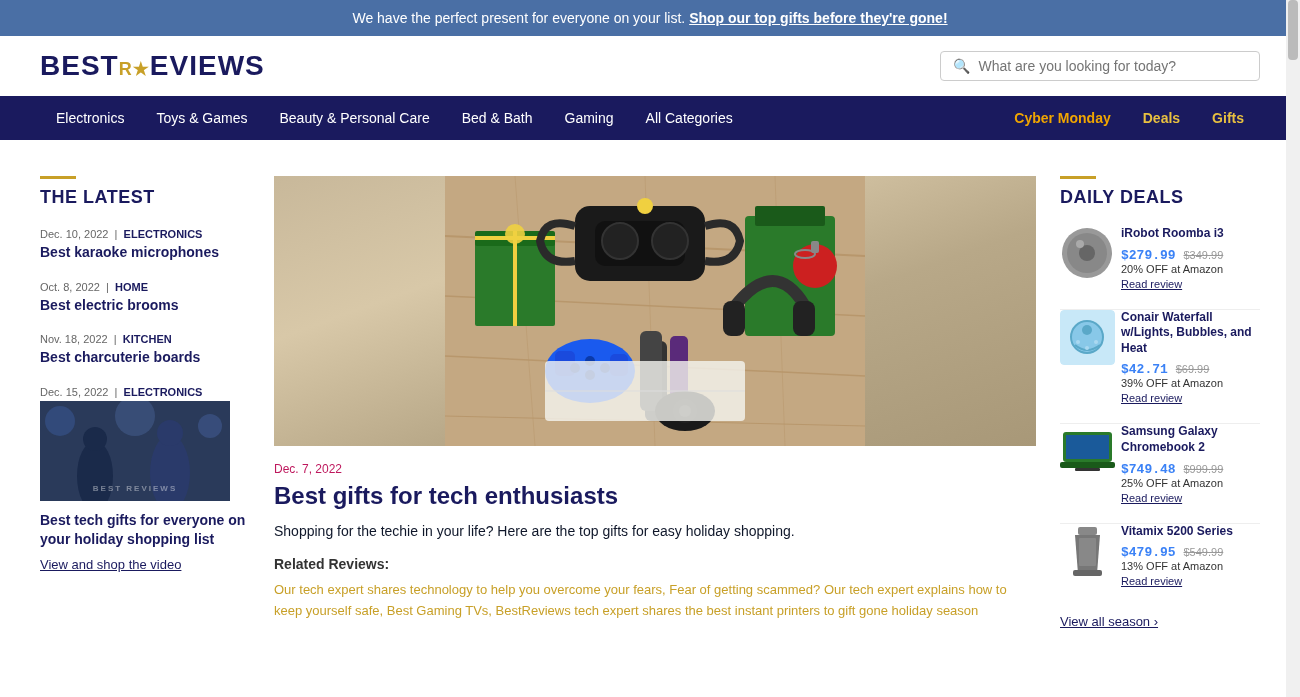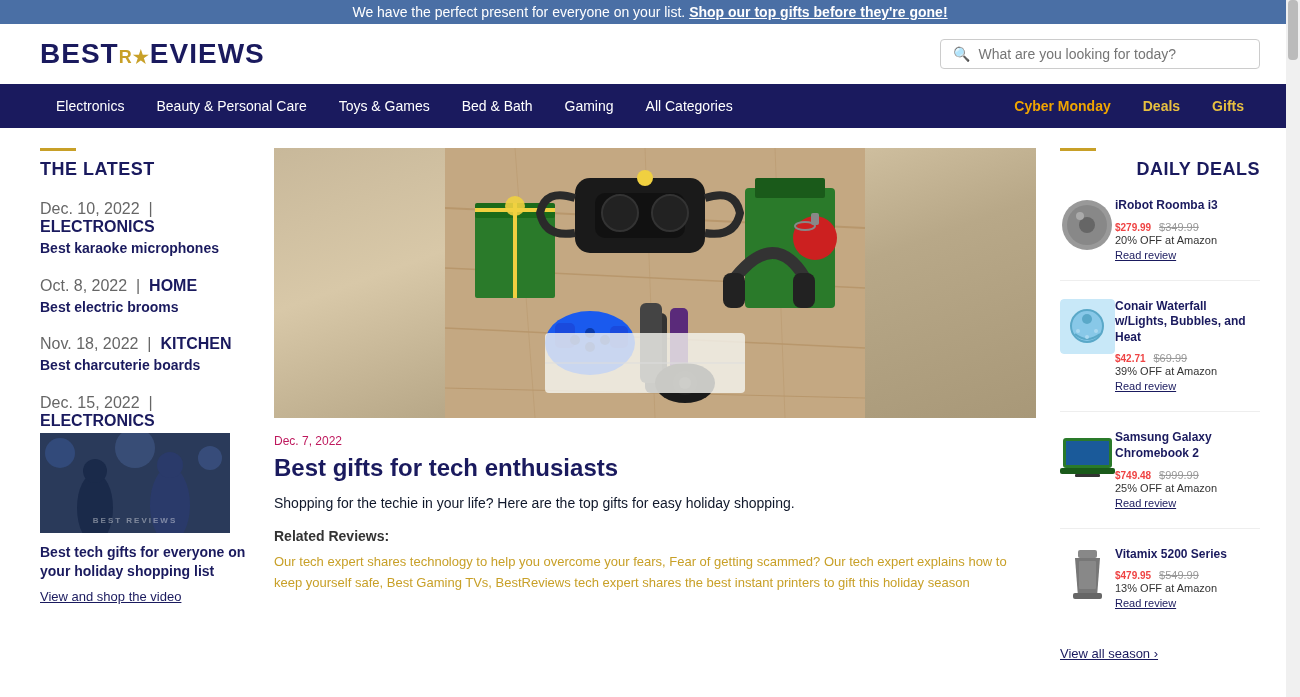--- a/index.html
+++ b/index.html
@@ -3,21 +3,21 @@
   <meta charset="utf-8">
   <style>
     * { margin: 0; padding: 0; box-sizing: border-box; }
     body { font-family: Arial, sans-serif; font-size: 14px; color: #333; background: #fff; width: 1300px; }
 
     
     .top-banner {
       background: #4a6fa5;
       color: #fff;
       text-align: center;
-      padding: 4px;
+      padding: 10px;
       font-size: 14px;
     }
     .top-banner a { color: #fff; font-weight: bold; text-decoration: underline; }
 
     
     .header {
       display: flex;
       align-items: center;
       justify-content: space-between;
       padding: 14px 40px;
@@ -68,21 +68,21 @@
       white-space: nowrap;
     }
     .nav-spacer { flex: 1; }
     .nav-item.cyber { color: #f0a500; font-weight: bold; }
     .nav-item.deals { color: #e8c040; font-weight: bold; }
     .nav-item.gifts { color: #e8c040; font-weight: bold; }
 
     
     .main-content {
       display: flex;
-      padding: 20px 40px;
+      padding: 36px 40px;
       gap: 24px;
     }
 
     
     .left-col {
       width: 210px;
       flex-shrink: 0;
     }
     .section-title-bar {
       width: 36px;
@@ -93,21 +93,21 @@
     .section-title {
       font-size: 18px;
       font-weight: 900;
       color: #1a1a5e;
       text-transform: uppercase;
       margin-bottom: 20px;
       letter-spacing: 0.5px;
     }
     .article-item { margin-bottom: 18px; }
     .article-meta {
-      font-size: 16px;
+      font-size: 11px;
       color: #666;
       margin-bottom: 3px;
     }
     .article-meta span.category {
       color: #1a1a5e;
       font-weight: bold;
       text-transform: uppercase;
     }
     .article-title {
       font-size: 14px;
@@ -212,26 +212,24 @@
       width: 200px;
       flex-shrink: 0;
     }
     .deals-title {
       font-size: 18px;
       font-weight: 900;
       color: #1a1a5e;
       text-transform: uppercase;
       margin-bottom: 18px;
       letter-spacing: 0.5px;
-      text-align: right;
     }
     .deal-item {
       display: flex;
-      gap: 0;
-      margin-bottom: 18px;
+      gap: 6px;
       padding-bottom: 18px;
       border-bottom: 1px solid #eee;
     }
     .deal-item:last-of-type { border-bottom: none; }
     .deal-img {
       width: 55px;
       height: 55px;
       flex-shrink: 0;
       border-radius: 4px;
       display: flex;
@@ -241,23 +239,24 @@
     }
     .deal-info { flex: 1; }
     .deal-name {
       font-size: 12px;
       font-weight: bold;
       color: #1a1a5e;
       line-height: 1.3;
       margin-bottom: 4px;
     }
     .deal-price {
-      color: #ef4444;
-      font-weight: bold;
-      font-size: 10px;
+      color: #3b82f6;
+      font-weight: bold;
+      font-size: 13px;
+      font-family: Liberation Mono, monospace;
     }
     .deal-original {
       color: #999;
       font-size: 11px;
       text-decoration: line-through;
       margin-left: 4px;
     }
     .deal-discount {
       font-size: 11px;
       color: #333;
@@ -305,22 +304,22 @@
     BEST<span class="crown">R★</span>EVIEWS
   </div>
   <div class="search-bar">
     <span class="search-icon-wrap">🔍</span>
     <input type="text" placeholder="What are you looking for today?" style="">
   </div>
 </div>
 
 <nav class="nav">
   <a class="nav-item">Electronics</a>
+  <a class="nav-item">Toys &amp; Games</a>
   <a class="nav-item">Beauty &amp; Personal Care</a>
-  <a class="nav-item">Toys &amp; Games</a>
   <a class="nav-item">Bed &amp; Bath</a>
   <a class="nav-item">Gaming</a>
   <a class="nav-item">All Categories</a>
   <div class="nav-spacer"></div>
   <a class="nav-item cyber">Cyber Monday</a>
   <a class="nav-item deals">Deals</a>
   <a class="nav-item gifts">Gifts</a>
 </nav>
 
 <div class="main-content">
@@ -448,21 +447,21 @@
           <line x1="100" y1="215" x2="300" y2="215" stroke="#ddd" stroke-width="1"></line>
         </svg>
       </div>
     </div>
 
     <div class="article-date">Dec. 7, 2022</div>
     <div class="article-headline">Best gifts for tech enthusiasts</div>
     <div class="article-excerpt">Shopping for the techie in your life? Here are the top gifts for easy holiday shopping.</div>
     <div class="related-reviews-title">Related Reviews:</div>
     <div class="related-links">
-      <span>Our tech expert shares technology to help you overcome your fears, Fear of getting scammed? Our tech expert explains how to keep yourself safe, Best Gaming TVs, BestReviews tech expert shares the best instant printers to gift this holiday season</span>
+      <span>Our tech expert shares technology to help you overcome your fears, Fear of getting scammed? Our tech expert explains how to keep yourself safe, Best Gaming TVs, BestReviews tech expert shares the best instant printers to gift gone holiday season</span>
     </div>
   </div>
 
   <div class="right-col">
     <div class="section-title-bar"></div>
     <div class="deals-title">DAILY DEALS</div>
 
     <div class="deal-item">
       <div class="deal-img">
         <svg width="55" height="55" viewBox="0 0 55 55">

